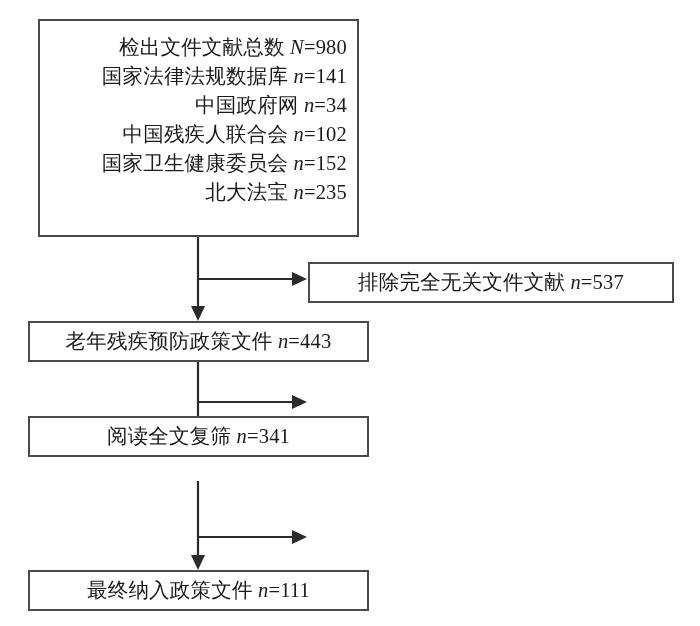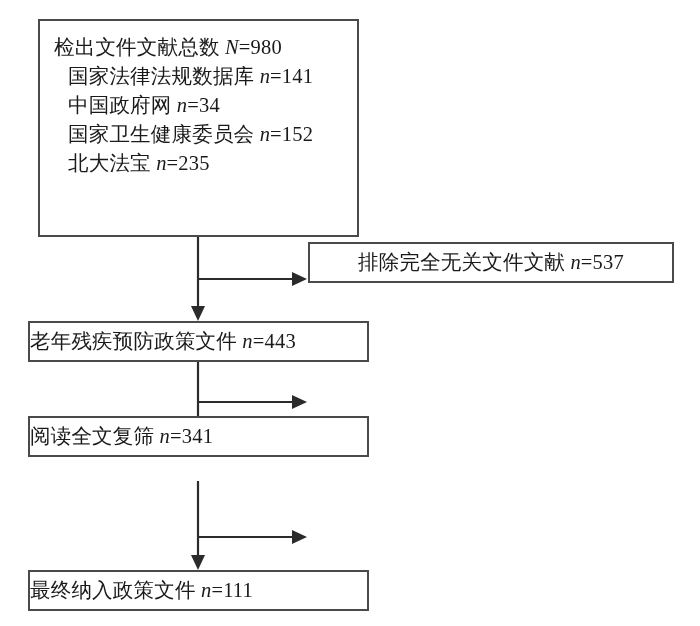--- a/index.html
+++ b/index.html
@@ -31,54 +31,55 @@
     display: flex;
     align-items: center;
   }
 
   
   #node-source {
     left: 38px;
     top: 19px;
     width: 321px;
     height: 218px;
-    align-items: flex-start;
+    align-items: flex-end;
     padding: 12px 10px 8px 14px;
     flex-direction: column;
     justify-content: flex-start;
   }
 
   .src-line {
     font-size: 20.5px;
     line-height: 29px;
     white-space: nowrap;
     letter-spacing: 0.2px;
   }
   .src-line.indent {
     padding-left: 14px;
   }
 
   
   .node.main {
     left: 28px;
     width: 341px;
     height: 41px;
+    justify-content: center;
   }
   #node-stage1 { top: 321px; }
   #node-stage2 { top: 416px; }
   #node-stage3 { top: 570px; }
 
   
   .node.side {
     left: 308px;
     width: 366px;
     height: 41px;
     justify-content: center;
   }
-  #node-excl1 { top: 242px; }
+  #node-excl1 { top: 262px; }
   #node-excl2 { top: 381px; }
   #node-excl3 { top: 516px; }
 
   .node-label {
     font-size: 20.5px;
     line-height: 1;
     white-space: nowrap;
     letter-spacing: 0.2px;
   }
 
@@ -123,20 +124,21 @@
     <polygon class="arrowhead" points="198,570 191,555 205,555"></polygon>
 
     <line x1="198" y1="537" x2="298" y2="537"></line>
     <polygon class="arrowhead" points="307,537 292,530 292,544"></polygon>
   </svg>
 
   <div class="node" id="node-source">
     <div class="src-line">检出文件文献总数 <span class="mvar">N</span>=980</div>
     <div class="src-line indent">国家法律法规数据库 <span class="mvar">n</span>=141</div>
     <div class="src-line indent">中国政府网 <span class="mvar">n</span>=34</div>
+    <div class="src-line indent">中国残疾人联合会 <span class="mvar">n</span>=102</div>
     <div class="src-line indent">国家卫生健康委员会 <span class="mvar">n</span>=152</div>
     <div class="src-line indent">北大法宝 <span class="mvar">n</span>=235</div>
   </div>
 
   <div class="node side" id="node-excl1">
     <span class="node-label">排除完全无关文件文献 <span class="mvar">n</span>=537</span>
   </div>
 
   <div class="node main" id="node-stage1">
     <span class="node-label">老年残疾预防政策文件 <span class="mvar">n</span>=443</span>

